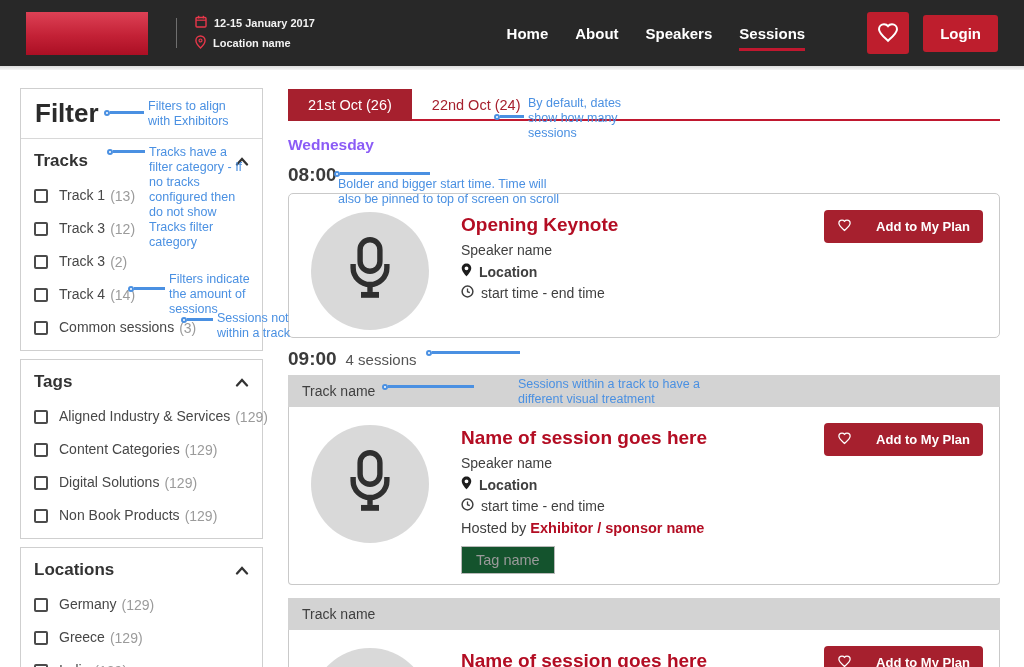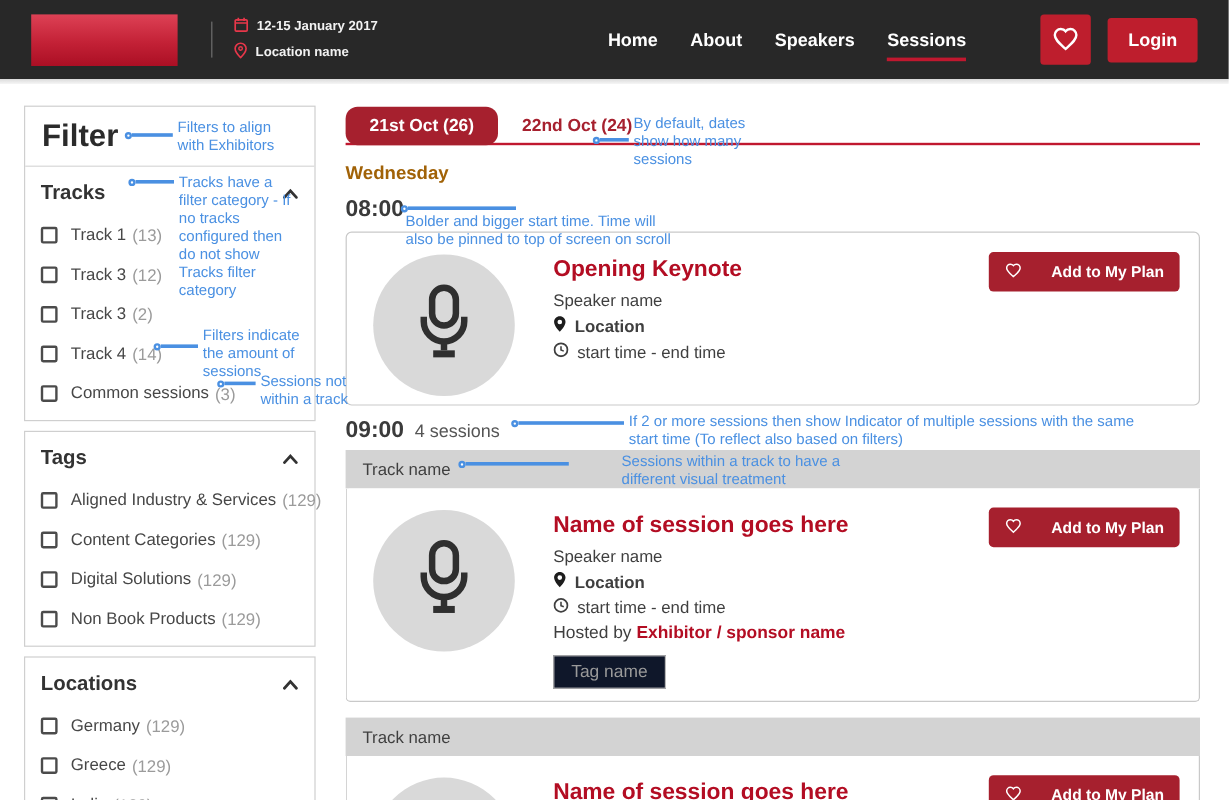--- a/index.html
+++ b/index.html
@@ -54,43 +54,43 @@
   .chk { width:14px; height:14px; border:2px solid #4b4b4b; border-radius:2px;
     background:#fff; flex:none; }
   .chk-label { margin-left:11px; font-size:14px; color:#474747; line-height:17px; white-space:nowrap; }
   .chk-count { margin-left:5px; font-size:14px; color:#9b9b9b; }
   
   .main { position:absolute; left:288px; top:89px; width:712px; }
   .tabbar { position:relative; height:32px; display:flex; }
   .tabbar::after { content:""; position:absolute; left:0; right:0; bottom:0;
     height:2px; background:#c0182f; }
   .tab { display:flex; align-items:center; padding:16px 20px; font-size:14.5px;
-    font-weight:bold; cursor:pointer; position:relative; z-index:2;border-radius:10px; }
+    font-weight:normal; cursor:pointer; position:relative; z-index:2; }
   .tab.active { background:#a6202e; color:#fff; }
   .tab.inactive { color:#a6202e; }
-  .day-heading { margin-top:14px; font-size:15.5px; font-weight:bold; color:#a16207; line-height:19px; }
+  .day-heading { margin-top:14px; font-size:15.5px; font-weight:bold; color:#8b5cf6; line-height:19px; }
   .time-row { margin-top:10px; display:flex; align-items:baseline; gap:9px; }
   .time-big { font-size:19px; font-weight:bold; color:#3b3b3b; line-height:22px; }
   .sessions-count { font-size:15px; color:#555; }
   .card { position:relative; border:1px solid #c9c9c9; border-radius:5px;
     background:#fff; display:flex; padding:18px 16px; }
   .card.first { margin-top:7px; height:145px; }
   .card.in-track { border-radius:0 0 4px 4px; border-top:none; }
   .avatar { width:118px; height:118px; border-radius:50%; background:#d9d9d9;
     margin-left:6px; flex:none; display:flex; align-items:center; justify-content:center; }
   .card-body { margin-left:32px; padding-top:1px; }
   .s-title { font-size:19px; font-weight:bold; color:#b30d23; line-height:23px; }
   .s-speaker { margin-top:6px; font-size:14px; color:#3f3f3f; }
   .s-row { margin-top:5px; display:flex; align-items:center; gap:7px;
     font-size:14px; color:#3f3f3f; }
   .s-loc { font-weight:bold; }
   .hosted { margin-top:6px; font-size:14.5px; color:#3f3f3f; }
   .hosted-name { color:#b30d23; font-weight:bold; }
   .tag-chip { display:inline-block; margin-top:10px; border:1px solid #b9b9b9;
-    color:#9a9a9a; font-size:14.5px; padding:5px 14px; background:#0f172a; cursor:pointer; }
+    color:#9a9a9a; font-size:14.5px; padding:5px 14px; background:#14532d; cursor:pointer; }
   .add-btn { position:absolute; top:16px; right:16px; background:#a6202e; border:none;
     border-radius:4px; color:#fff; font-size:13px; font-weight:bold; padding:8px 13px;
     display:flex; align-items:center; gap:24px; cursor:pointer;
     font-family:"Liberation Sans", sans-serif; }
   .track-head { height:32px; background:#d3d3d3; display:flex; align-items:center;
     padding:0 14px; font-size:14px; color:#3f3f3f; }
   .track-head.t1 { margin-top:5px; }
   .track-head.t2 { margin-top:13px; }
   .card.second { height:178px; }
   .card.third { height:160px; }
@@ -416,21 +416,20 @@
       <span class="c-dot"></span>
       <span class="c-line" style="width:90px;"></span>
     </span>
   <span class="c-text" style="width:225px;">Bolder and bigger start time. Time will also be pinned to top of screen on scroll</span>
 </div>
 <div class="callout" style="left:426px; top:344px;">
   <span class="c-conn" style="margin-top:5.5px;">
       <span class="c-dot"></span>
       <span class="c-line" style="width:88px;"></span>
     </span>
-  <span class="c-text" style="width:445px;">If 2 or more sessions then show Indicator of multiple sessions with the same start time (To reflect also based on filters)</span>
 </div>
 <div class="callout" style="left:382px; top:377px;">
   <span class="c-conn" style="margin-top:6.5px;">
       <span class="c-dot"></span>
       <span class="c-line" style="width:86px;"></span>
     </span>
   <span class="c-text" style="width:215px;margin-left:44px;">Sessions within a track to have a different visual treatment</span>
 </div>
 
 </body></html>

